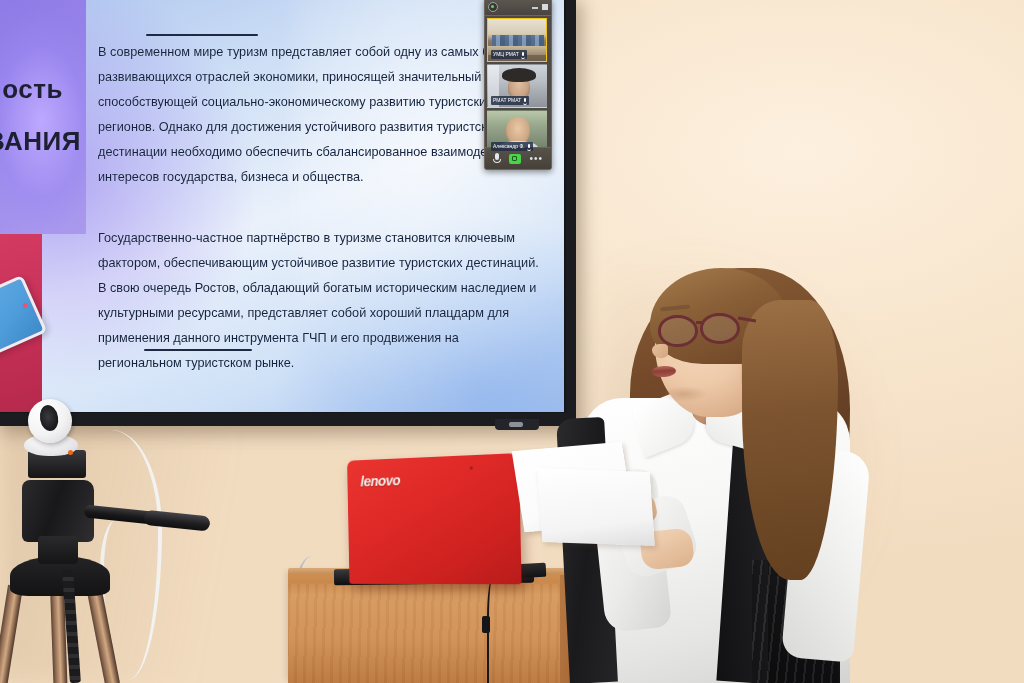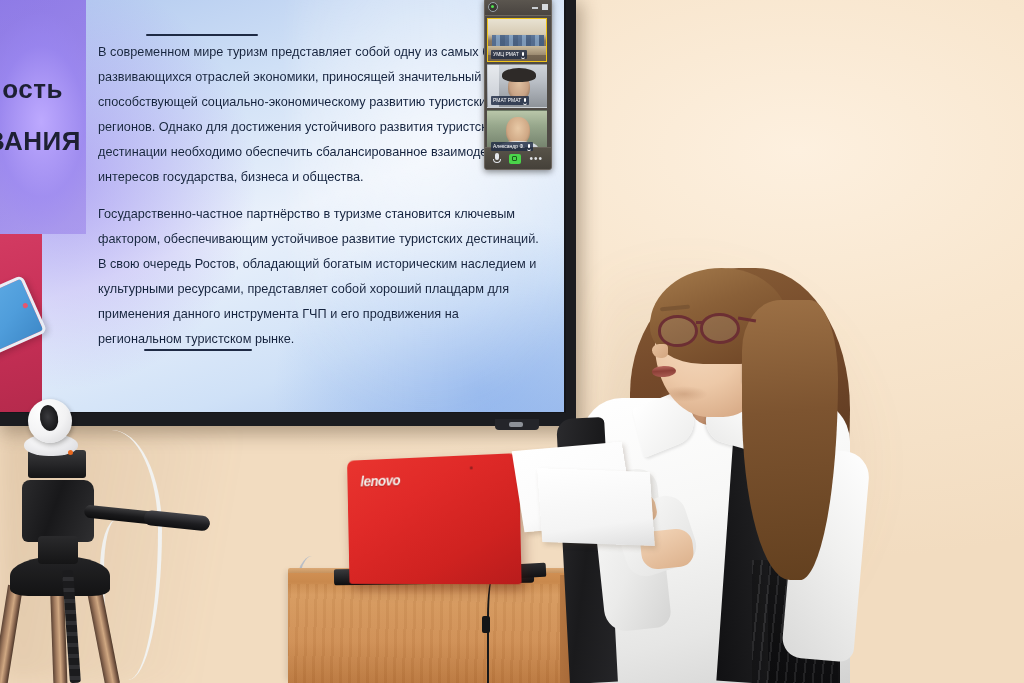--- a/index.html
+++ b/index.html
@@ -154,21 +154,21 @@
     position: absolute;
     left: 104px;
     width: 448px;
     color: #14233f;
     font-size: 12.7px;
     line-height: 25px;
     font-family: "Liberation Sans", sans-serif;
     text-shadow: 0 0 1px rgba(255,255,255,0.45);
   }
   .para1 { top: 46px; }
-  .para2 { top: 208px; }
+  .para2 { top: 232px; }
 
   
   .vc-window {
     position: absolute;
     left: 490px; top: 4px;
     width: 66px; height: 170px;
     background: #4f4a45;
     border: 1px solid #6b655e;
     border-radius: 3px;
     box-shadow: 0 2px 6px rgba(0,0,0,0.45);

